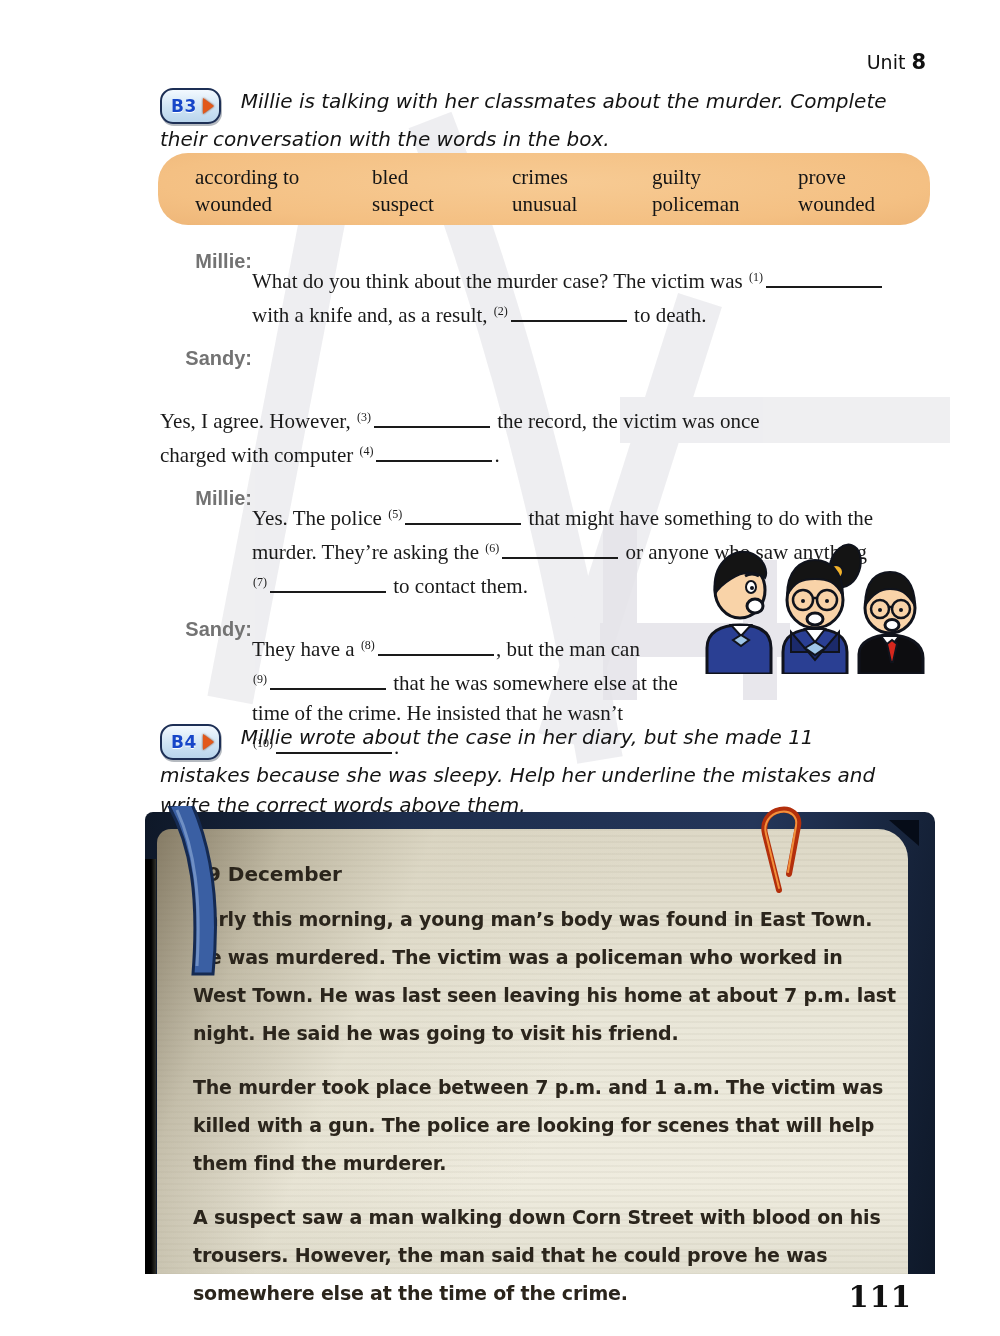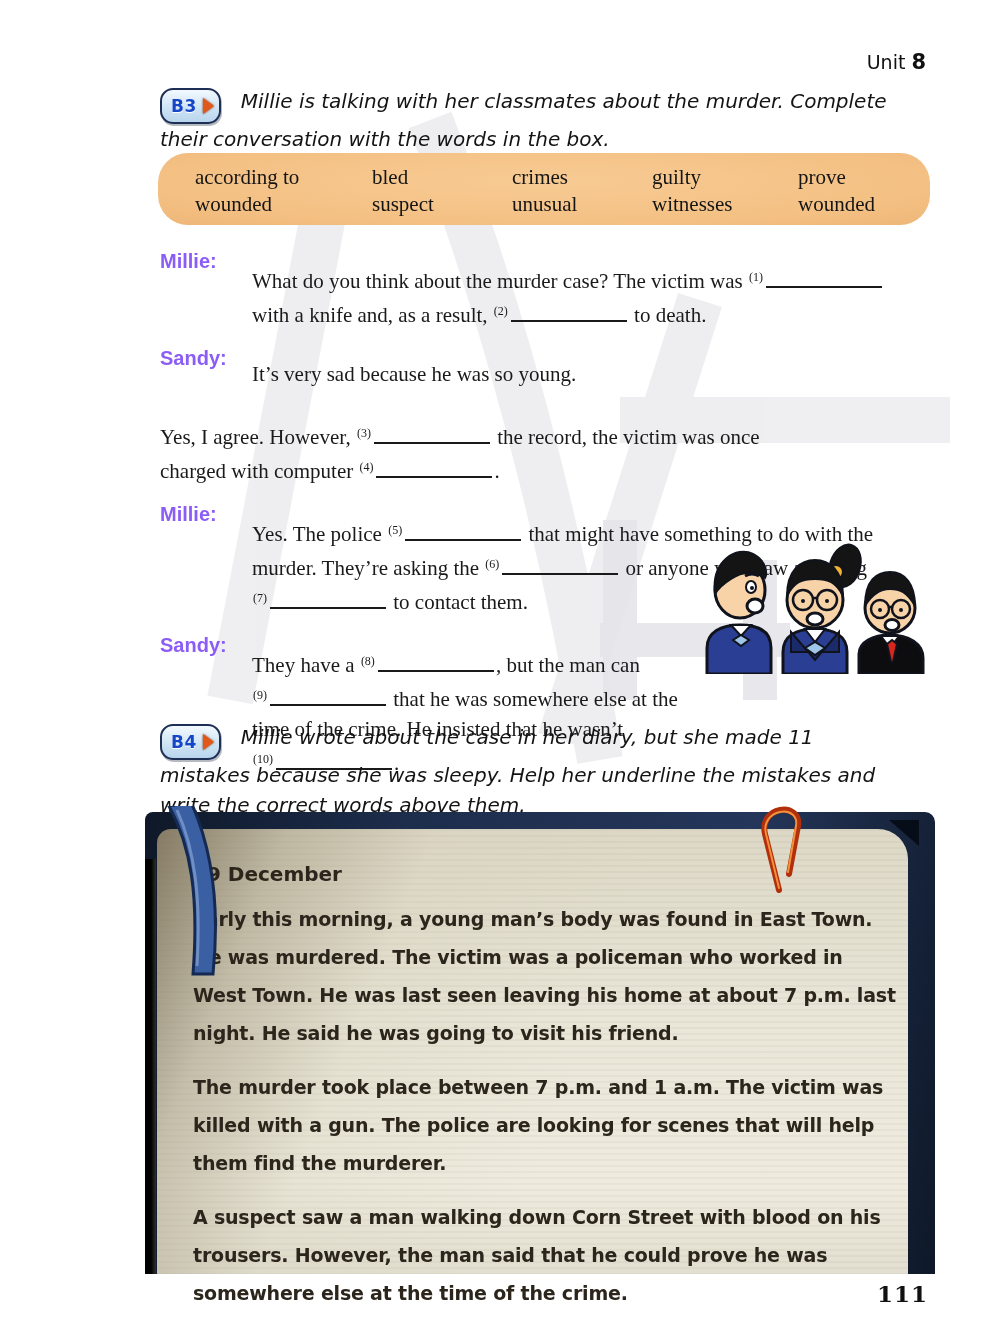--- a/index.html
+++ b/index.html
@@ -68,21 +68,21 @@
     grid-template-columns:177px 140px 140px 146px 1fr;
     font-size:21px; line-height:27px; color:#151515;
   }
 
   
   #dialogue { left:160px; top:246px; width:752px; }
   .turn { display:flex; margin-bottom:13px; }
   .speaker {
     width:92px; flex:0 0 92px;
     font-family:"Liberation Sans", sans-serif;
-    font-weight:bold; font-size:20px; line-height:30px; color:#8b5cf6;
+    font-weight:bold; font-size:20px; line-height:30px; color:#737373;text-align:right;
   }
   .content { flex:1; font-size:21px; line-height:30px; max-width:660px;margin-top:16px; }
   .content.narrow { max-width:452px; }
   .blank { white-space:nowrap; }
   .blank .num {
     font-size:12px; vertical-align:7px; margin:0 3px 0 1px;
     font-family:"Liberation Serif", serif;
   }
   .blank .line {
     display:inline-block; width:116px; height:0.85em;
@@ -123,23 +123,23 @@
   #diary-paragraphs p {
     font-family:"DejaVu Sans", sans-serif; font-weight:bold;
     font-size:19px; line-height:38px; letter-spacing:-0.2px;
     color:#2b251c; margin-bottom:16px;
   }
   #ribbon-svg { position:absolute; left:6px; top:-6px; z-index:3; }
   #paperclip-svg { position:absolute; right:118px; top:-10px; z-index:4; }
 
   
   #page-number {
-    right:72px; top:1280px;
+    right:88px; top:1280px;
     font-family:"DejaVu Serif", serif;
-    font-weight:bold; font-size:23px; color:#111; letter-spacing:1px;
+    font-weight:bold; font-size:29px; color:#111; letter-spacing:1px;
   }
 </style>
 </head>
 <body>
 
 <svg class="watermark" width="1000" height="1336" viewBox="0 0 1000 1336">
   <g fill="none" stroke="#ededf0" stroke-width="46" opacity="0.9">
     <path d="M330,180 L230,700"></path>
     <path d="M430,120 C500,300 560,520 600,760"></path>
     <path d="M700,300 L560,740"></path>
@@ -169,33 +169,32 @@
       <span>according to</span>
       <span>bled</span>
       <span>crimes</span>
       <span>guilty</span>
       <span>prove</span>
     </div>
     <div class="wordbox-row">
       <span>wounded</span>
       <span>suspect</span>
       <span>unusual</span>
-      <span>witnesses</span>
+      <span>policeman</span>
       <span>wounded</span>
     </div>
   </div>
 
 <div class="layer" id="dialogue">
     <div class="turn">
       <span class="speaker">Millie:</span>
       <div class="content">What do you think about the murder case? The victim was <span class="blank"><span class="num">(1)</span><span class="line"></span></span> with a knife and, as a result, <span class="blank"><span class="num">(2)</span><span class="line"></span></span> to death.</div>
     </div>
     <div class="turn">
       <span class="speaker">Sandy:</span>
-      <div class="content">It’s very sad because he was so young.</div>
     </div>
     <div class="turn">
       <div class="content">Yes, I agree. However, <span class="blank"><span class="num">(3)</span><span class="line"></span></span> the record, the victim was once charged with computer <span class="blank"><span class="num">(4)</span><span class="line"></span></span>.</div>
     </div>
     <div class="turn">
       <span class="speaker">Millie:</span>
       <div class="content">Yes. The police <span class="blank"><span class="num">(5)</span><span class="line"></span></span> that might have something to do with the murder. They’re asking the <span class="blank"><span class="num">(6)</span><span class="line"></span></span> or anyone who saw anything <span class="blank"><span class="num">(7)</span><span class="line"></span></span> to contact them.</div>
     </div>
     <div class="turn">
       <span class="speaker">Sandy:</span>

